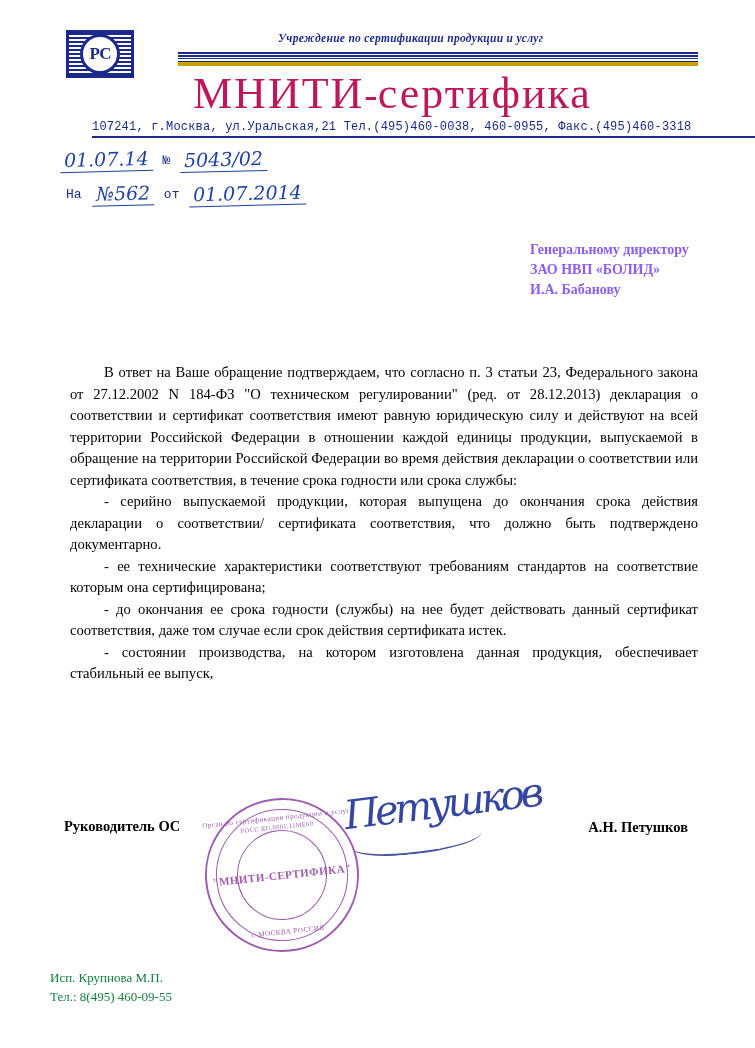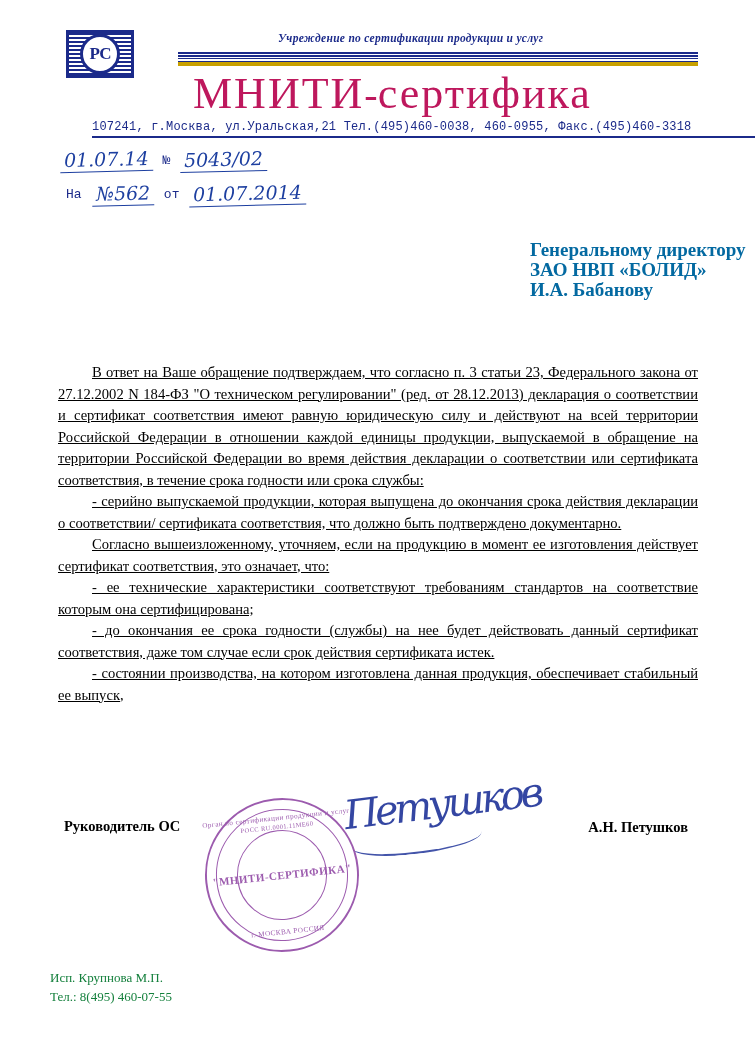--- a/index.html
+++ b/index.html
@@ -173,42 +173,41 @@
     vertical-align: 2px;
   }
 
   
   .addressee {
     position: absolute;
     left: 530px;
     top: 240px;
     width: 220px;
     font-family: "Liberation Serif", serif;
-    font-size: 19px;
+    font-size: 14px;
     font-weight: bold;
     line-height: 20px;
-    color: #0369a1;
+    color: #8b5cf6;
   }
 
   
   .body-text {
     position: absolute;
     left: 58px;
     top: 362px;
     width: 640px;
     font-family: "Liberation Serif", serif;
     font-size: 14.6px;
     line-height: 21.5px;
     text-align: justify;
     color: #000;
   }
   .body-text p {
-    margin: 0 0 0 0;
+    margin: 0 0 0 12px;
     text-indent: 34px;
-    text-decoration: underline;
   }
   .body-text p.dash-item {
     text-indent: 34px;
   }
 
   
   .sig-row {
     position: absolute;
     left: 58px;
     top: 818px;
@@ -350,21 +349,20 @@
 
   <div class="addressee">
     <div>Генеральному директору</div>
     <div>ЗАО НВП «БОЛИД»</div>
     <div>И.А. Бабанову</div>
   </div>
 
   <div class="body-text">
     <p>В ответ на Ваше обращение подтверждаем, что согласно п. 3 статьи 23, Федерального закона от 27.12.2002 N 184-ФЗ "О техническом регулировании" (ред. от 28.12.2013) декларация о соответствии и сертификат соответствия имеют равную юридическую силу и действуют на всей территории Российской Федерации в отношении каждой единицы продукции, выпускаемой в обращение на территории Российской Федерации во время действия декларации о соответствии или сертификата соответствия, в течение срока годности или срока службы:</p>
     <p class="dash-item">- серийно выпускаемой продукции, которая выпущена до окончания срока действия декларации о соответствии/ сертификата соответствия, что должно быть подтверждено документарно.</p>
-    <p>Согласно вышеизложенному, уточняем, если на продукцию в момент ее изготовления действует сертификат соответствия, это означает, что:</p>
     <p class="dash-item">- ее технические характеристики соответствуют требованиям стандартов на соответствие которым она сертифицирована;</p>
     <p class="dash-item">- до окончания ее срока годности (службы) на нее будет действовать данный сертификат соответствия, даже  том случае если срок действия сертификата истек.</p>
     <p class="dash-item">- состоянии производства, на котором изготовлена данная продукция, обеспечивает стабильный ее выпуск,</p>
   </div>
 
   <div class="sig-row">
     <span class="sig-left">Руководитель ОС</span>
     <span class="sig-right">А.Н. Петушков</span>
   </div>
 
@@ -374,16 +372,16 @@
   <div class="stamp">
     <div class="stamp-inner-ring"></div>
     <div class="stamp-arc top">Орган по сертификации продукции и услуг</div>
     <div class="stamp-arc top2">РОСС RU.0001.11МЕ60</div>
     <div class="stamp-center">"МНИТИ-СЕРТИФИКА"</div>
     <div class="stamp-arc bottom">г. МОСКВА  РОССИЯ</div>
   </div>
 
   <div class="footer">
     <div>Исп. Крупнова М.П.</div>
-    <div>Тел.: 8(495) 460-07-55</div>
+    <div>Тел.: 8(495) 460-09-55</div>
   </div>
 
 </div>
 
 </body></html>

